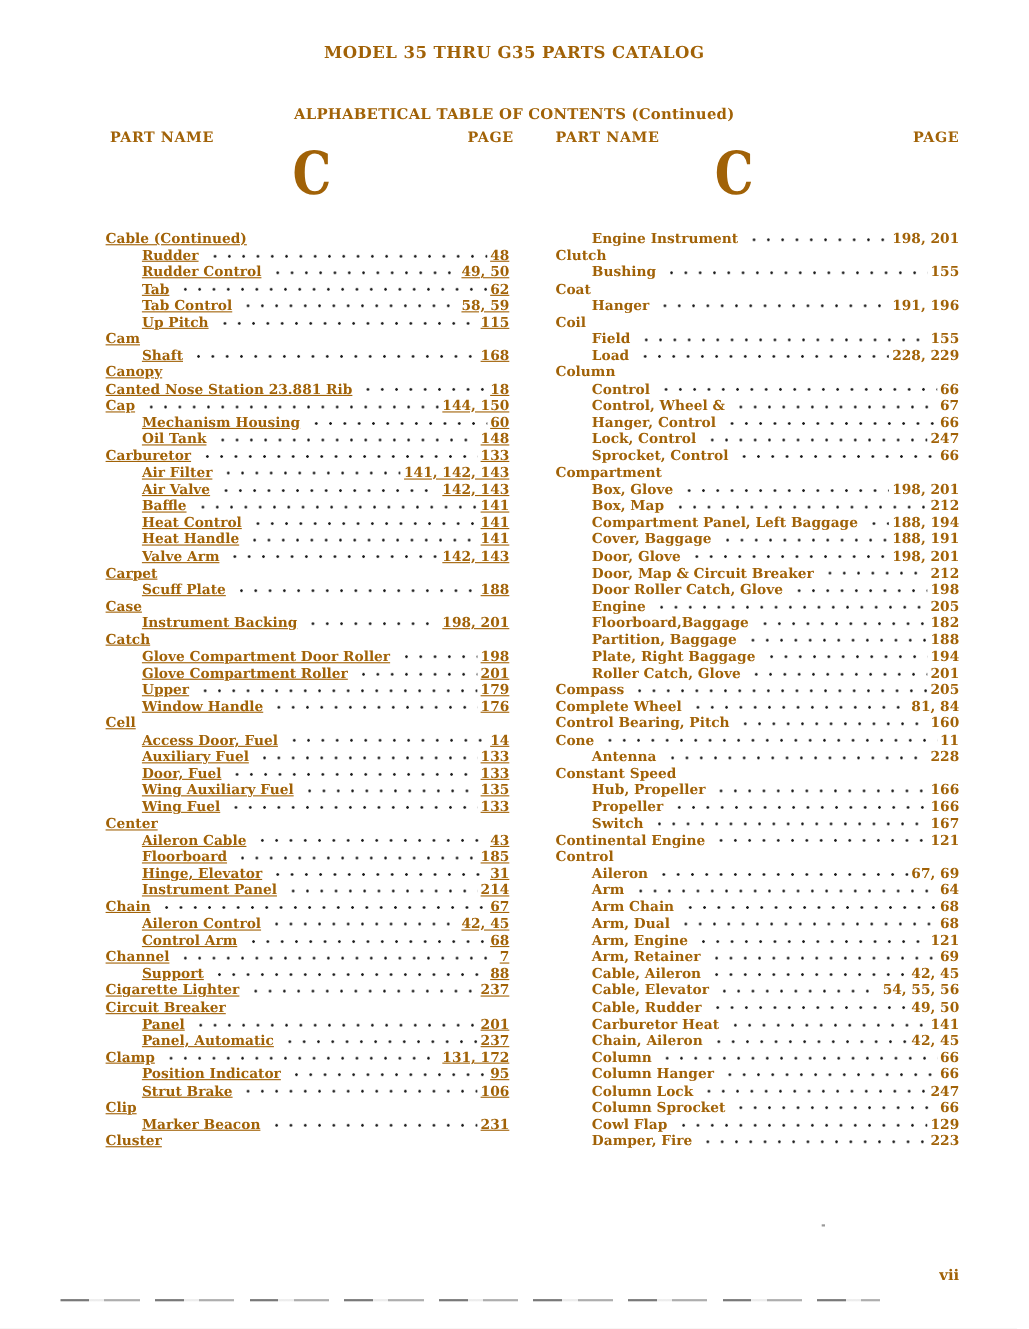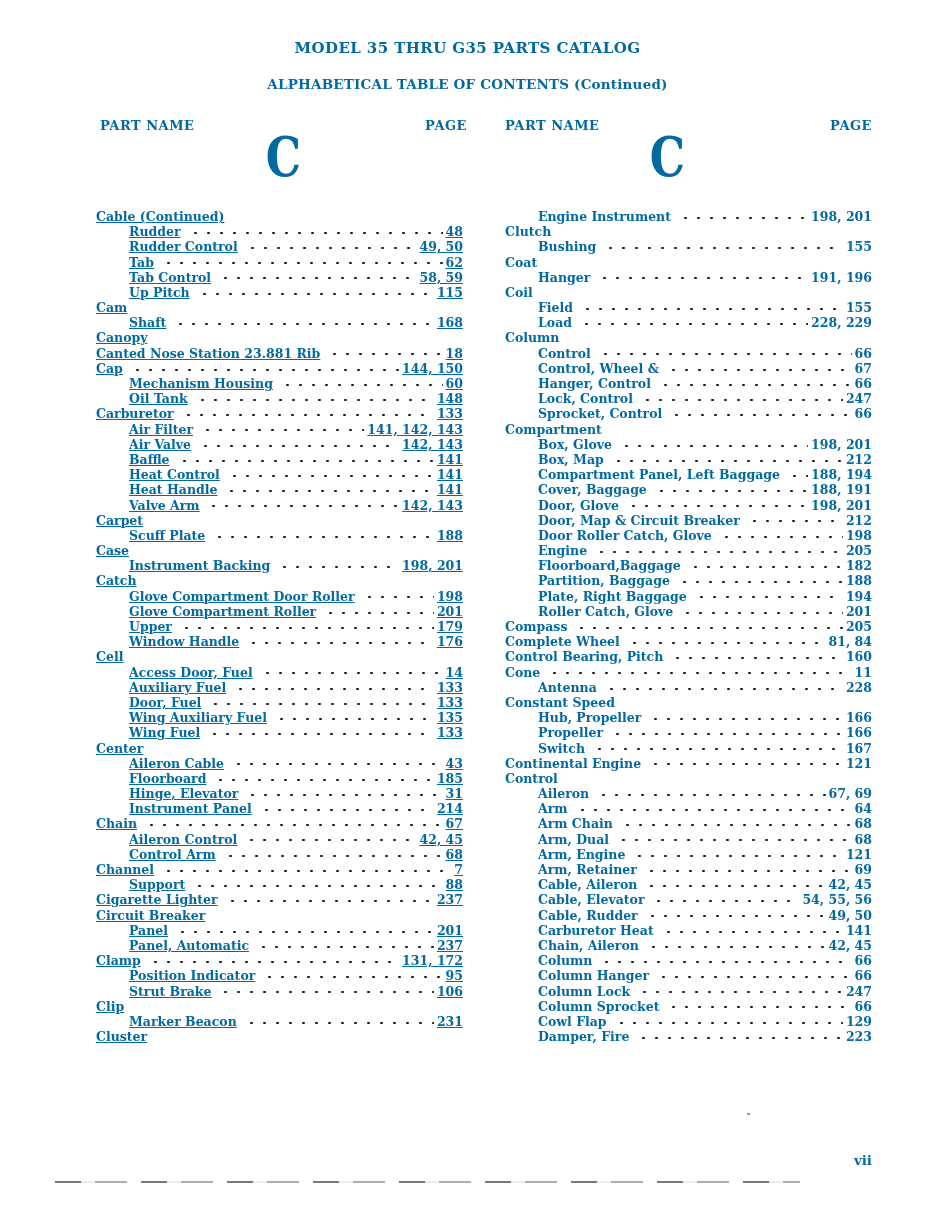--- a/index.html
+++ b/index.html
@@ -8,36 +8,36 @@
     background: #e9e9e6;
   }
   .page {
     position: relative;
     width: 935px;
     height: 1208px;
     margin: 0 auto;
     background: #ffffff;
     font-family: "DejaVu Serif", serif;
     font-weight: 700;
-    color: #0369a1;
+    color: #a16207;
     overflow: hidden;
   }
   .doc-title {
     position: absolute;
     top: 39px;
     left: 0;
     width: 100%;
     text-align: center;
     font-size: 15px;
     letter-spacing: 0.4px;
     white-space: nowrap;
   }
   .doc-subtitle {
     position: absolute;
-    top: 76px;
+    top: 96px;
     left: 0;
     width: 100%;
     text-align: center;
     font-size: 13.5px;
     letter-spacing: 0.2px;
     white-space: nowrap;
   }
   .colhead {
     position: absolute;
     top: 118px;

